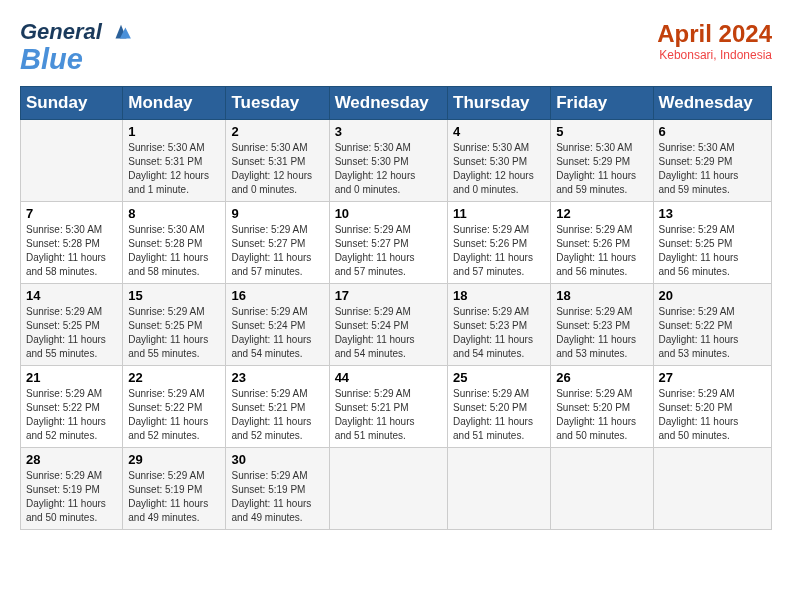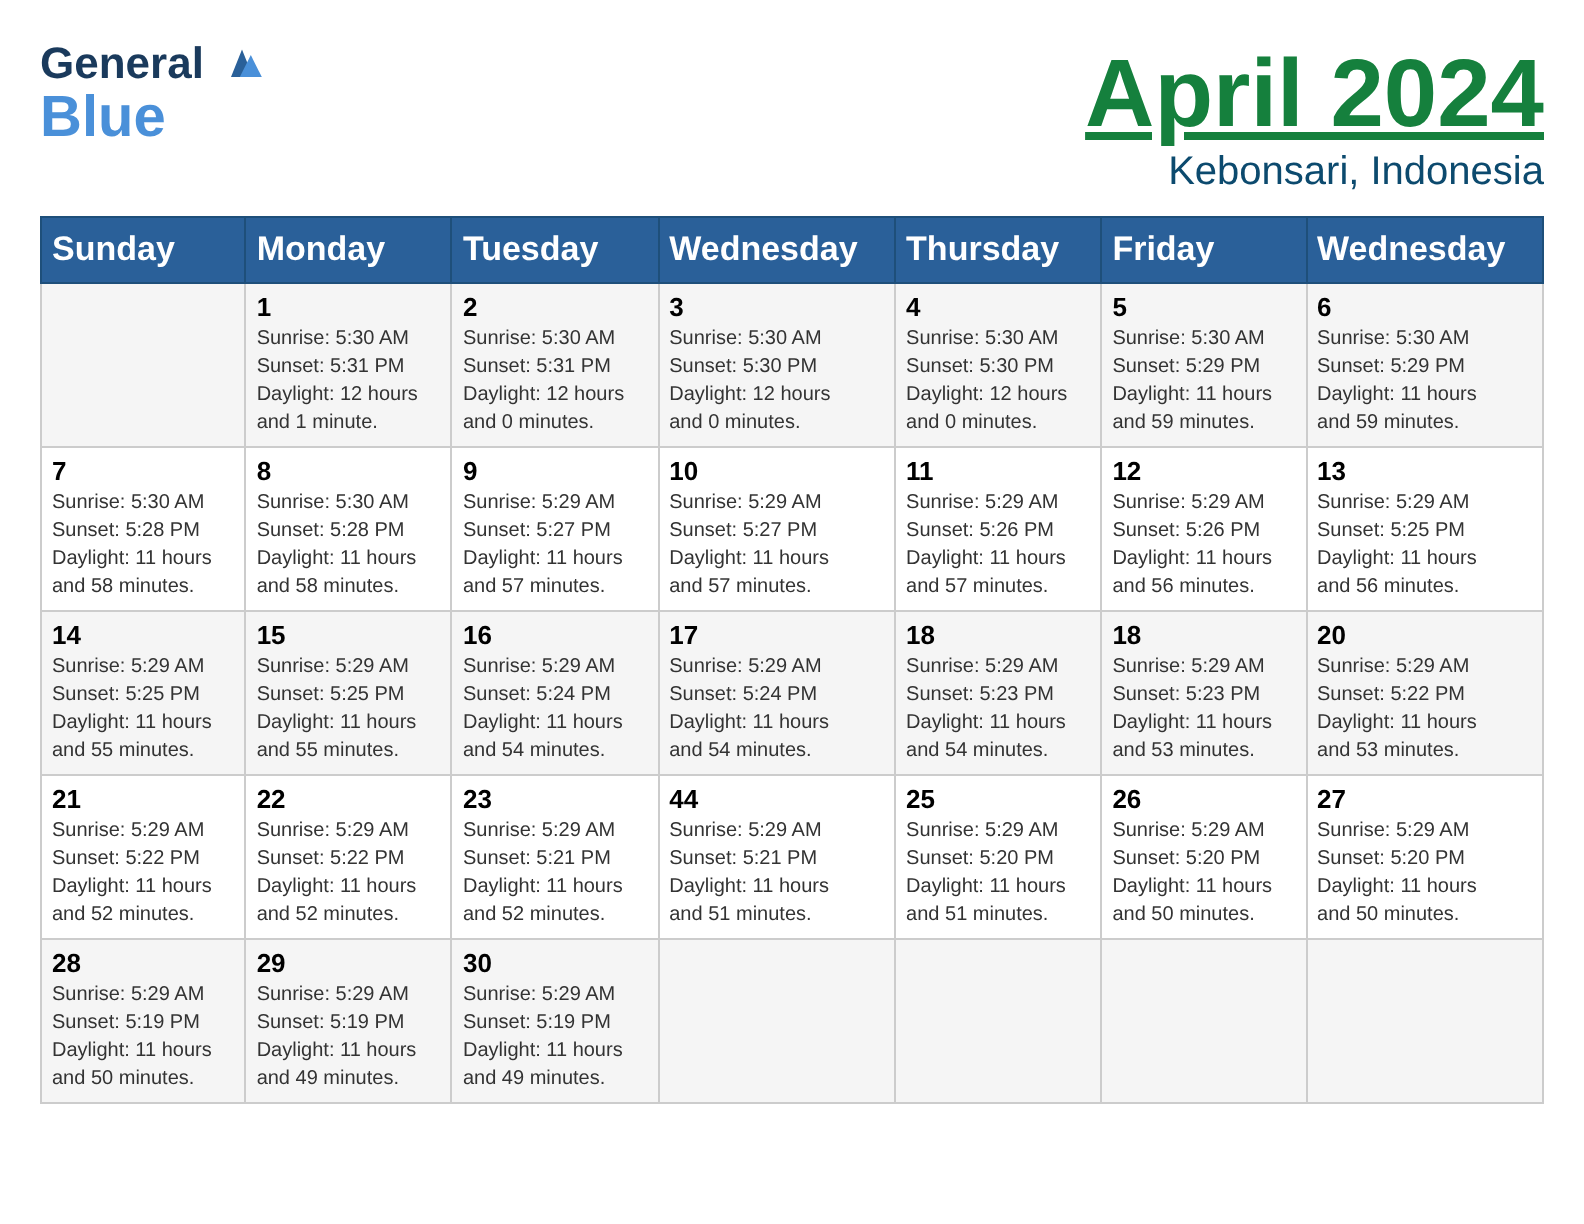--- a/index.html
+++ b/index.html
@@ -12,33 +12,33 @@
     }
     .header {
       display: flex;
       justify-content: space-between;
       align-items: flex-start;
       margin-bottom: 10px;
     }
     .logo {
       display: flex;
       align-items: flex-start;
+      font-style: italic;
     }
     .title-block {
       text-align: right;
     }
     .title-block h1 {
-      font-size: 48px;
+      font-size: 24px;
       font-weight: bold;
-      color: #15803d;
-      text-decoration: underline;
+      color: #c2410c;
     }
     .title-block h2 {
-      font-size: 20px;
-      color: #0c4a6e;
+      font-size: 12px;
+      color: #ef4444;
       font-weight: normal;
     }
     table {
       width: 100%;
       border-collapse: collapse;
       font-size: 11px;
     }
     thead tr th {
       background-color: #2a6099;
       color: #fff;

